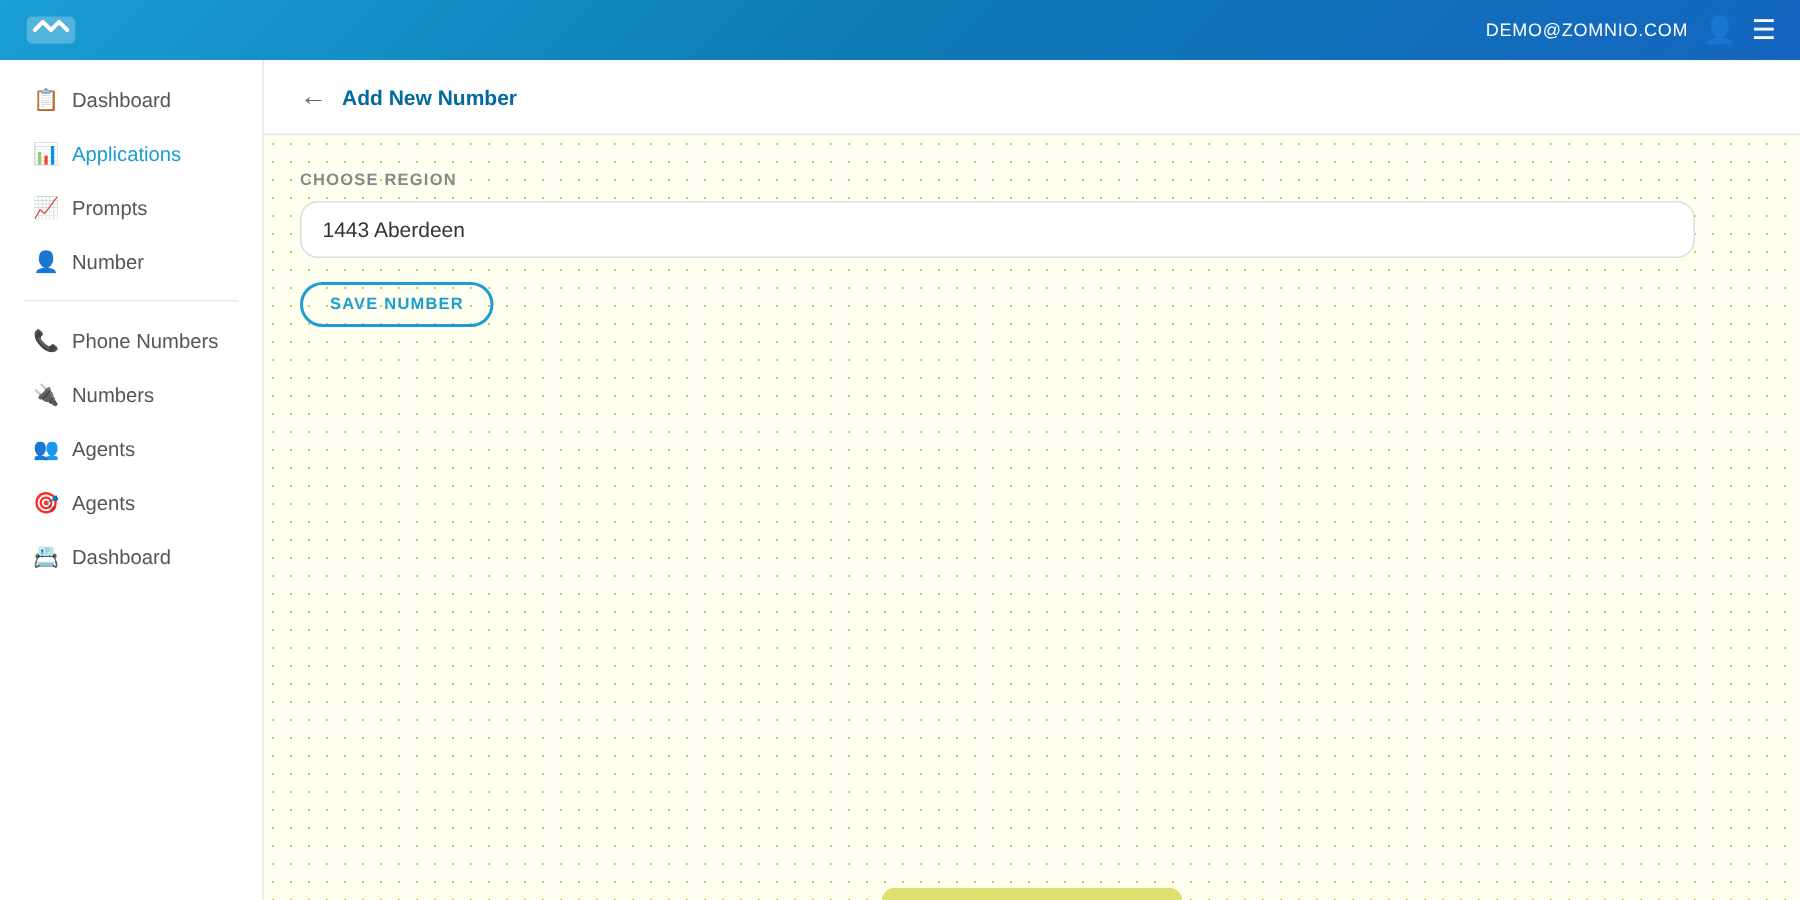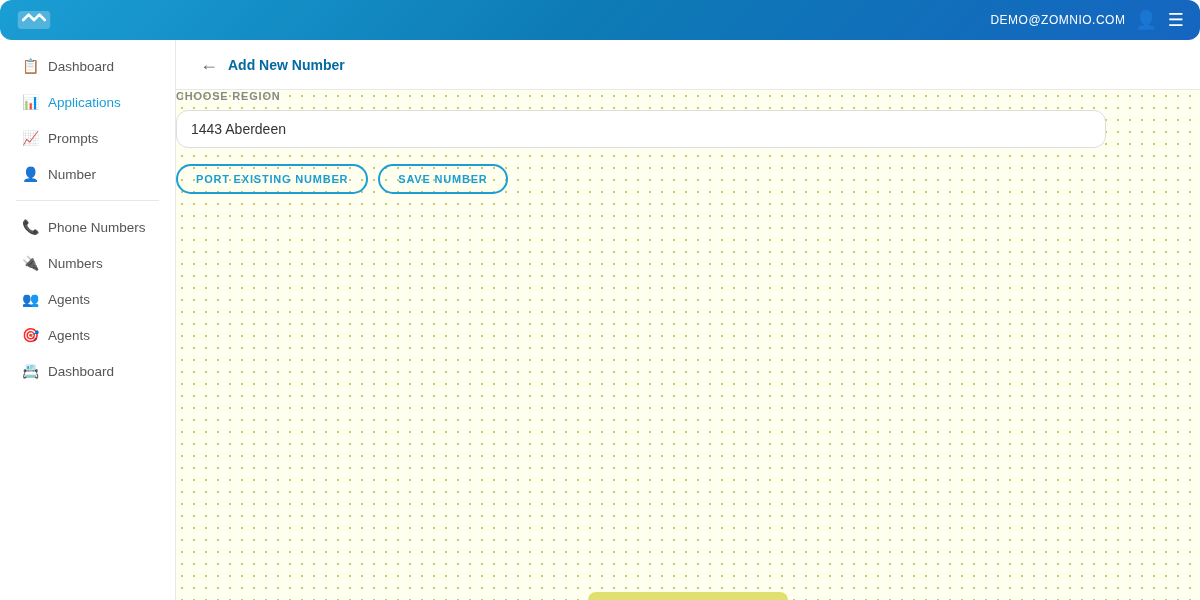--- a/index.html
+++ b/index.html
@@ -7,21 +7,20 @@
 
     
     .topbar {
       height: 40px;
       background: linear-gradient(135deg, #1a9ed4 0%, #0d7ab5 50%, #1565c0 100%);
       display: flex;
       align-items: center;
       justify-content: space-between;
       padding: 0 16px;
       flex-shrink: 0;
-      border-radius: 12px;
     }
     .topbar-logo {
       display: flex;
       align-items: center;
     }
     .topbar-logo svg {
       width: 36px;
       height: 26px;
     }
     .topbar-right {
@@ -114,20 +113,21 @@
       font-weight: 600;
       color: #0369a1;
     }
 
     
     .content-body {
       flex: 1;
       background-color: #fffff0;
       background-image: radial-gradient(circle, #c8c870 1px, transparent 1px);
       background-size: 12px 12px;
+      padding: 24px;
       overflow-y: auto;
       position: relative;
     }
 
     
     .form-panel {
       background: transparent;
     }
     .form-label {
       font-size: 11px;
@@ -264,21 +264,20 @@
     <div class="content-body">
       <div class="form-panel">
 
         <div class="form-label">CHOOSE REGION</div>
 
         <select class="form-select">
           <option>1443 Aberdeen</option>
         </select>
 
         <div class="form-actions">
-          <button class="btn-outline">PORT EXISTING NUMBER</button>
           <button class="btn-primary-outline">SAVE NUMBER</button>
         </div>
       </div>
 
       <div class="bottom-bar"></div>
     </div>
 
   </div>
 </div>
 

